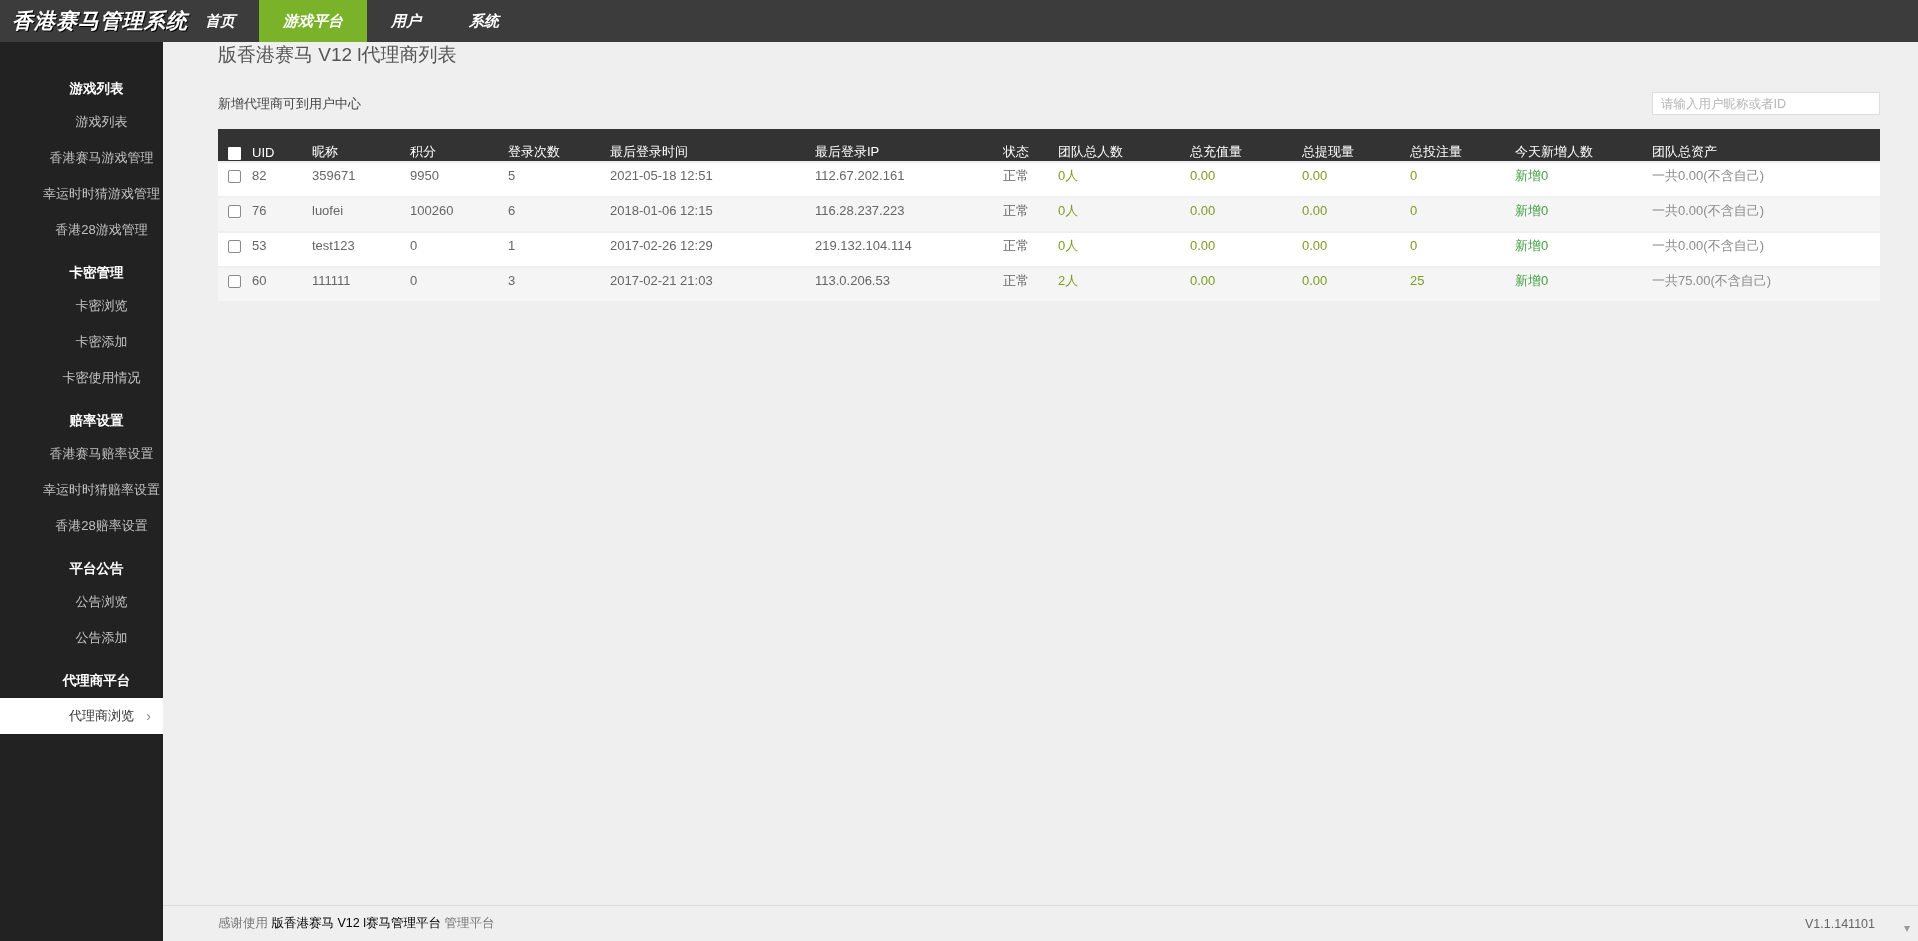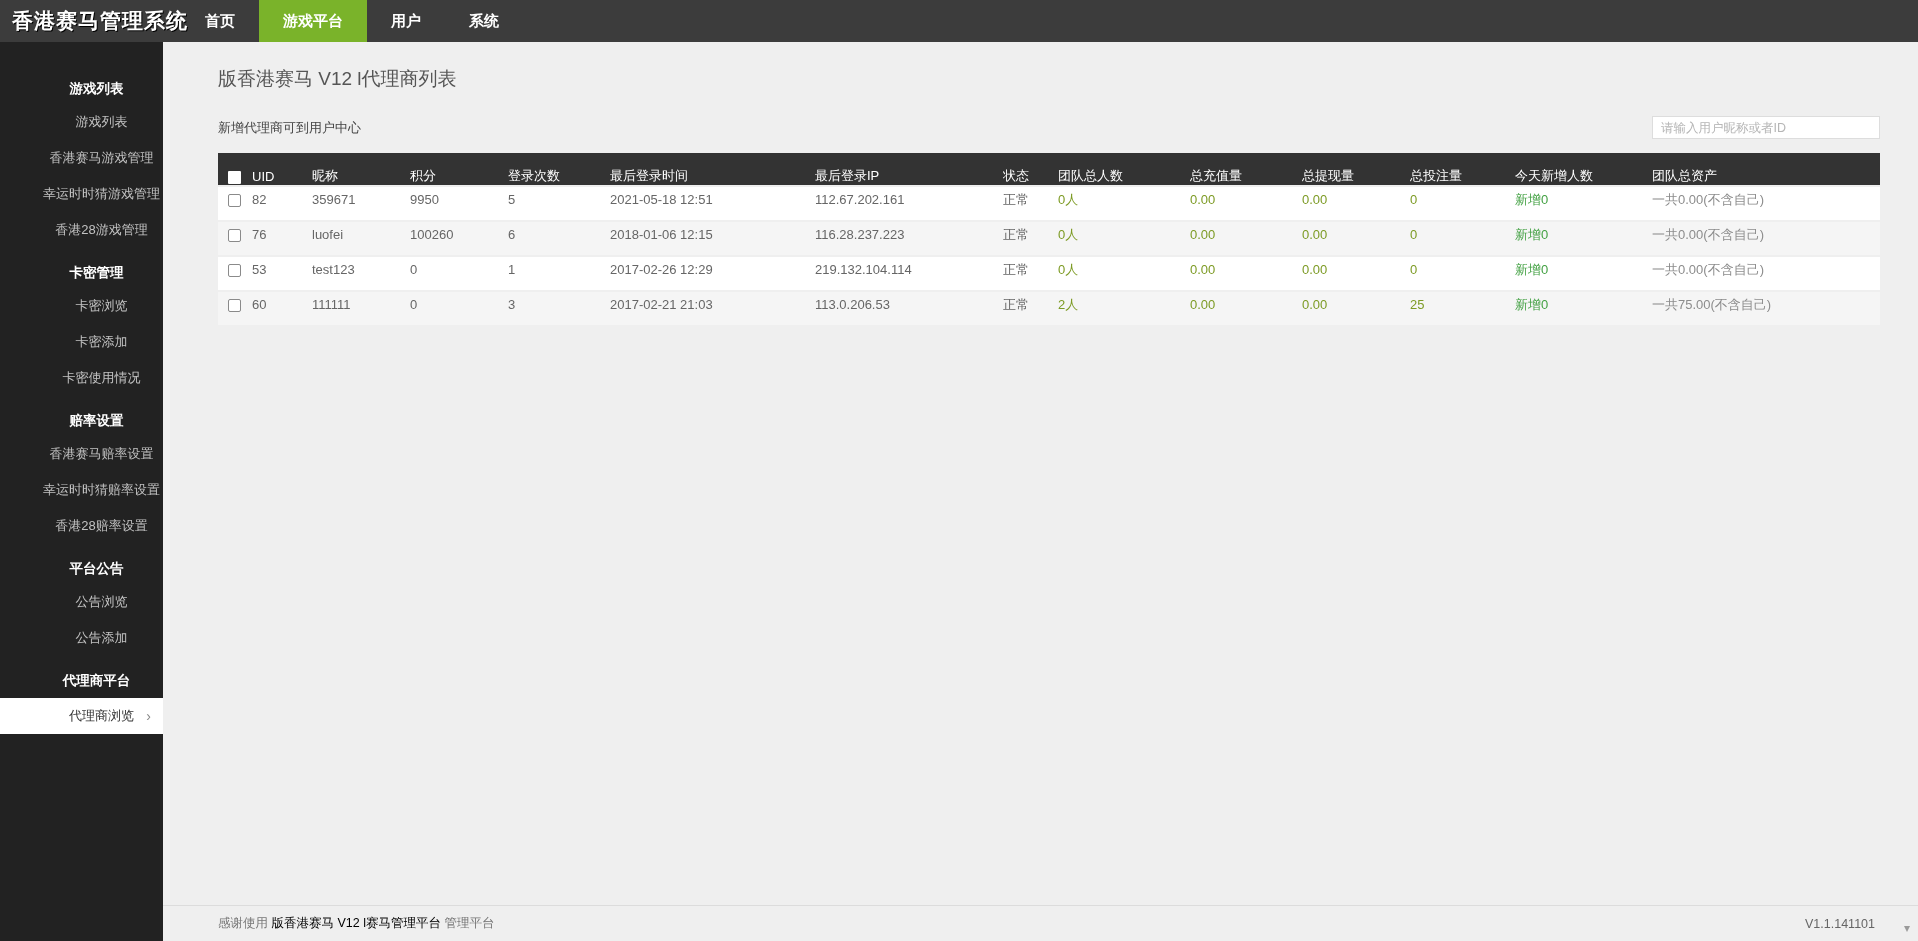--- a/index.html
+++ b/index.html
@@ -1,35 +1,35 @@
 <!DOCTYPE html>
 <html><head>
 <meta charset="utf-8">
 <style>
   * { margin:0; padding:0; box-sizing:border-box; }
   html,body { width:1918px; height:941px; font-family:"Liberation Sans","DejaVu Sans",sans-serif; background:#efefef; overflow:hidden; }
 
   
-  .navbar { height:42px; background:#3c3c3c; display:flex; align-items:stretch; }
+  .navbar { height:42px; background:#3c3c3c; display:flex; align-items:stretch;font-style:italic; }
   .logo { width:163px; min-width:163px; color:#fff; font-size:21px; font-weight:bold; display:flex; align-items:center; padding-left:12px; letter-spacing:1px; text-shadow:1px 1px 0 #000; white-space:nowrap; }
   .nav-items { display:flex; align-items:stretch; margin-left:18px; }
   .nav-item { color:#fff; font-size:15px; font-weight:bold; display:flex; align-items:center; padding:0 24px; cursor:pointer; }
   .nav-item.active { background:#7ab32a; }
 
   
   .shell { display:flex; height:899px; }
   .sidebar { width:163px; min-width:163px; background:#222222; color:#c8c8c8; padding-top:22px;text-align:center; }
   .side-section-title { color:#ffffff; font-weight:bold; font-size:13.5px; padding:16px 0 6px 30px; }
   .side-item { font-size:13px; color:#c2c2c2; padding:9px 0 9px 40px; cursor:pointer; position:relative; }
   .side-item.active { background:#ffffff; color:#333; margin:2px 0; }
   .side-item .chev { position:absolute; right:12px; top:50%; transform:translateY(-50%); color:#888; font-size:14px; }
 
   .main { flex:1; display:flex; flex-direction:column; background:#efefef; }
   .content { flex:1; padding:0 38px 0 55px; }
-  .page-title { font-size:19px; color:#555; margin-top:24px; font-weight:normal; }
+  .page-title { font-size:19px; color:#555; font-weight:normal; }
   .toolbar { display:flex; justify-content:space-between; align-items:center; margin-top:24px; margin-bottom:12px; }
   .toolbar-note { font-size:13px; color:#444; }
   .search-input { width:228px; height:23px; border:1px solid #ddd; background:#fff; font-size:12.5px; padding:0 8px; color:#555; outline:none; }
   .search-input::placeholder { color:#b5b5b5; }
 
   
   table { width:100%; border-collapse:separate; border-spacing:0 2px; table-layout:fixed; }
   thead th { background:#333333; color:#fff; font-weight:normal; font-size:13px; text-align:left; height:28px; padding:14px 4px 0 0; white-space:nowrap; overflow:hidden; }
   tbody td { background:#fff; font-size:13px; color:#666; height:33px; padding:0 4px 8px 0; white-space:nowrap; overflow:hidden; }
   tbody tr:nth-child(even) td { background:#f5f5f5; }

